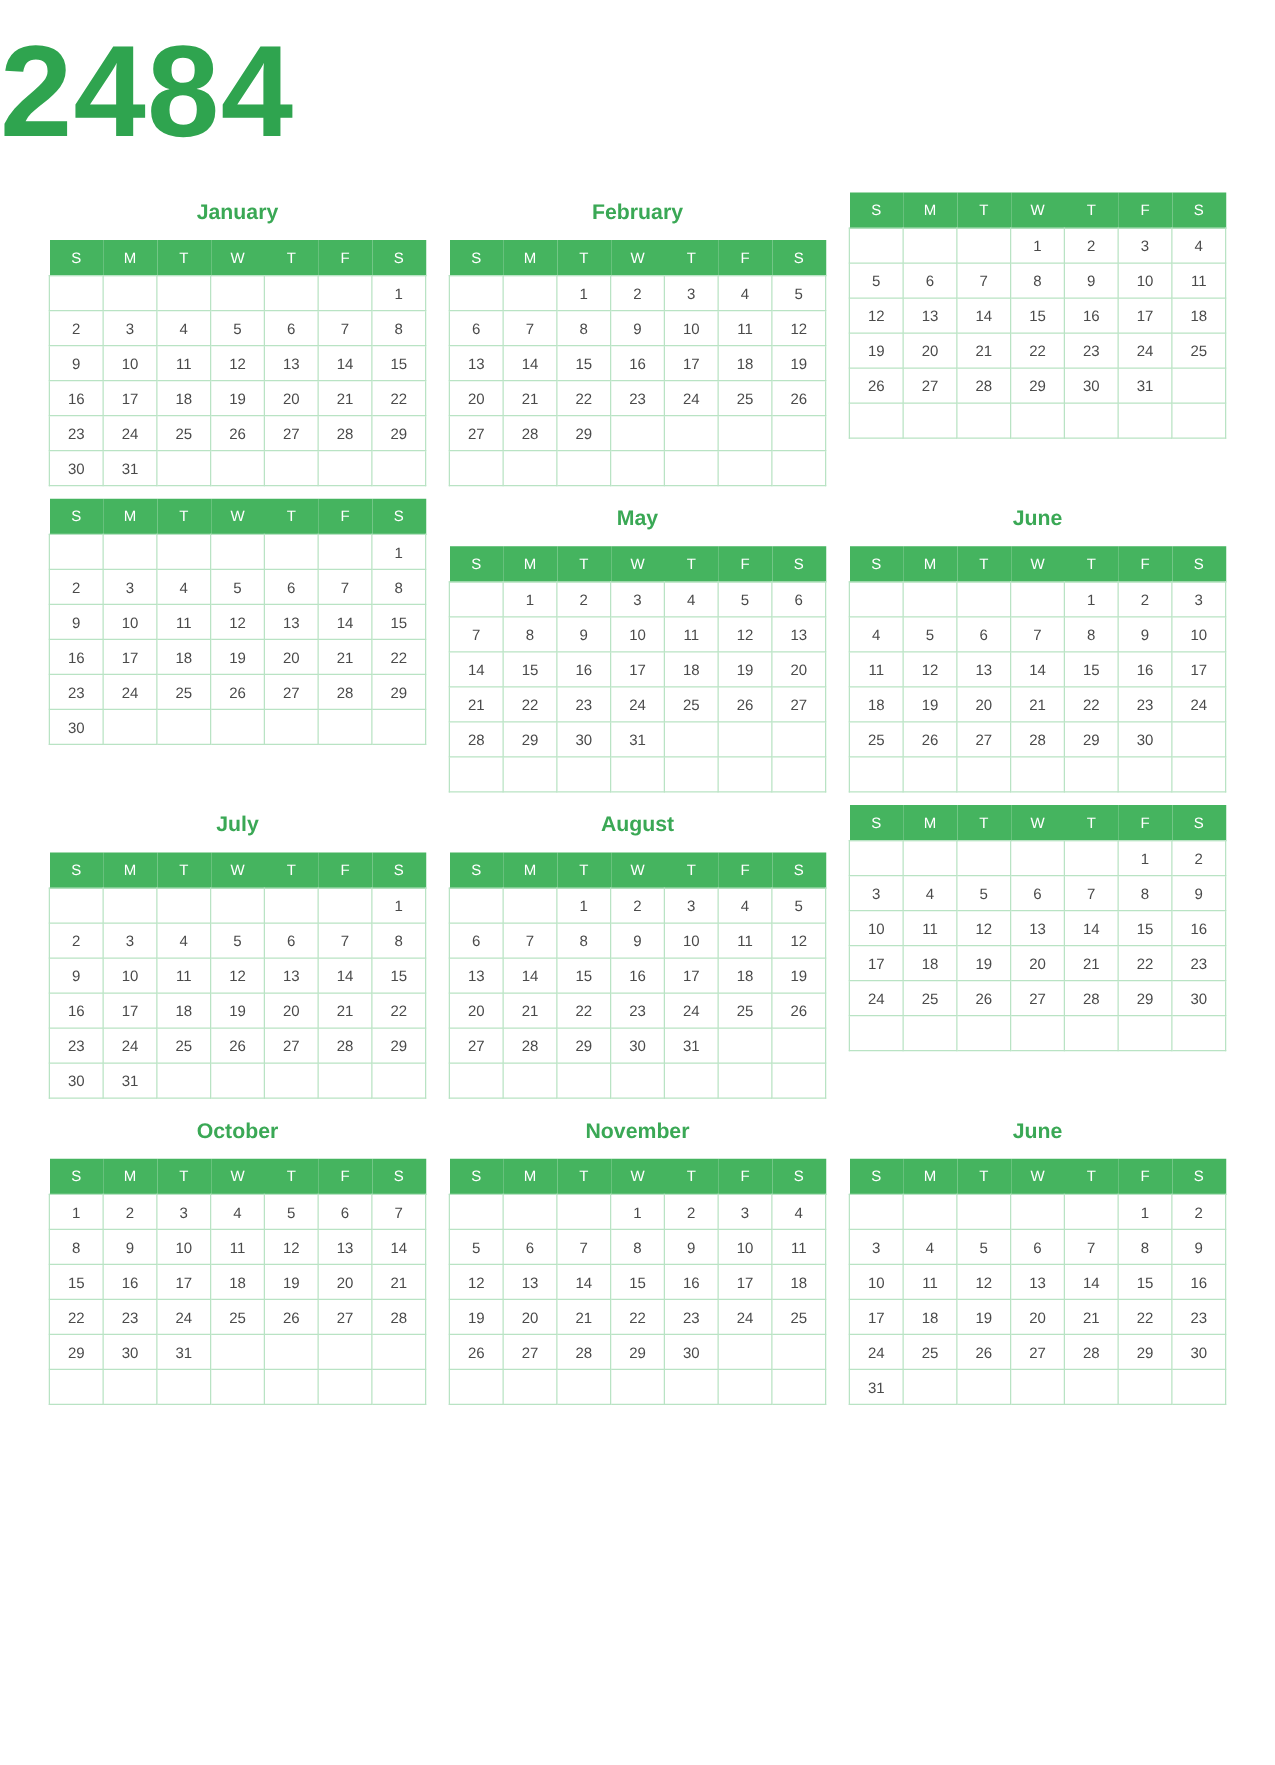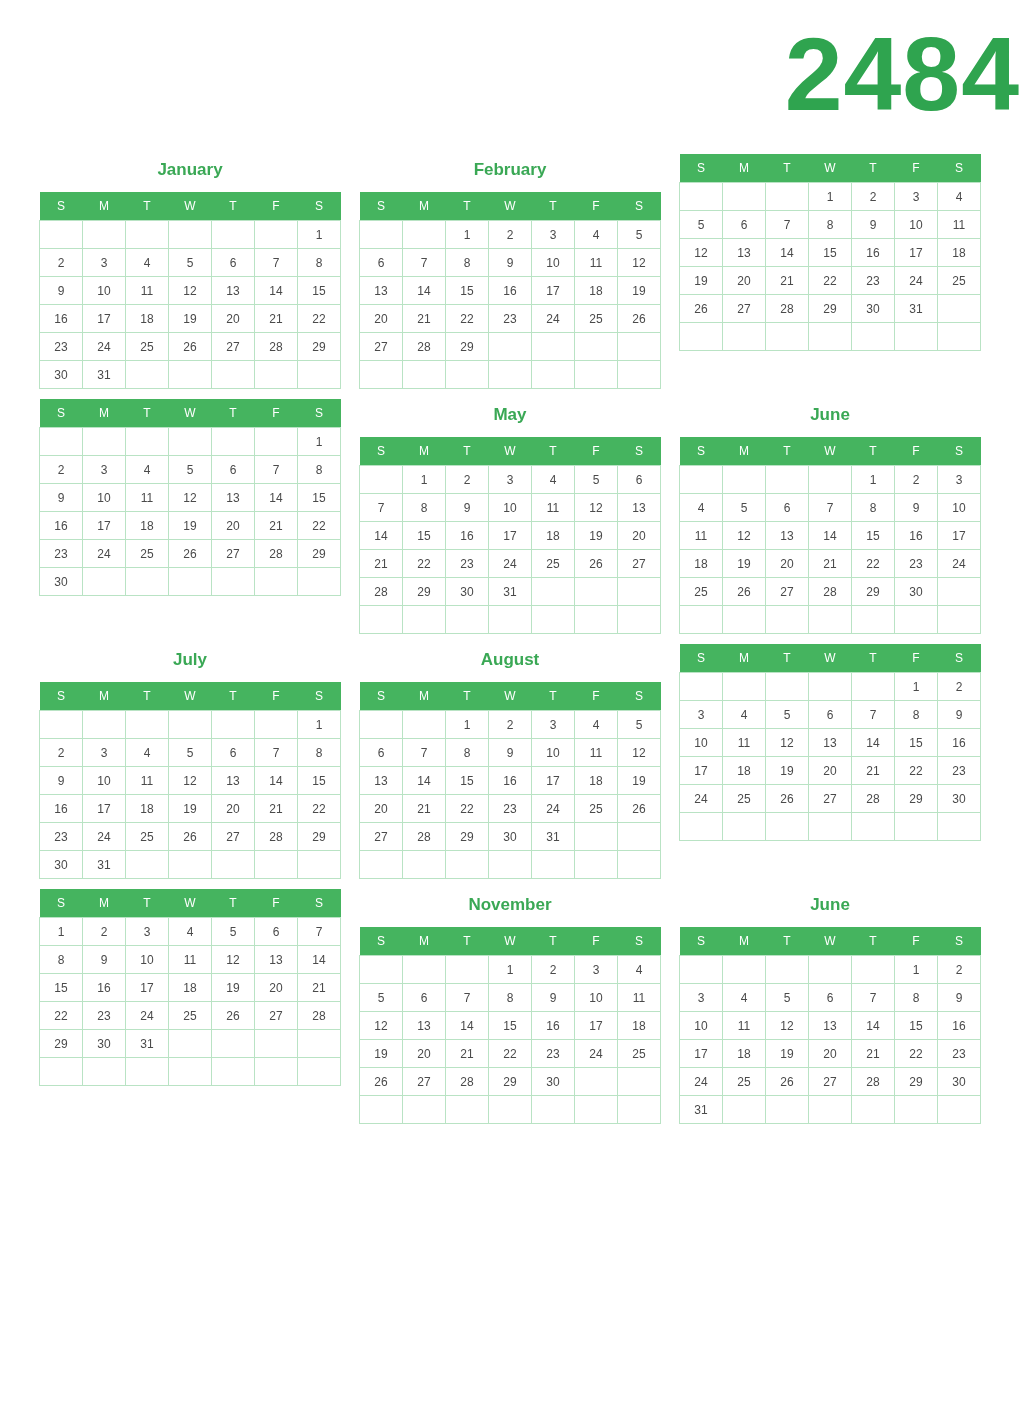--- a/index.html
+++ b/index.html
@@ -15,21 +15,21 @@
     overflow: hidden;
   }
   .page {
     position: relative;
     width: 1020px;
     height: 1412px;
     box-sizing: border-box;
     padding: 0;
   }
   .year-title {
-    text-align: right;
+    text-align: left;
     font-size: 104px;
     font-weight: bold;
     color: #2fa44f;
     letter-spacing: 1px;
     line-height: 1;
     padding-top: 22px;
     margin: 0 0 28px 0;
   }
   .months-grid {
     display: grid;
@@ -749,20 +749,21 @@
                 <td class="empty"></td>
                 <td class="empty"></td>
                 <td class="empty"></td>
               </tr>
             </tbody>
           </table>
         </div>
       </div>
       <div class="month">
         <div class="month-inner">
+          <div class="month-name">October</div>
           <table class="cal">
             <thead>
               <tr class="thead-row">
                 <th>S</th>
                 <th>M</th>
                 <th>T</th>
                 <th>W</th>
                 <th>T</th>
                 <th>F</th>
                 <th>S</th>

